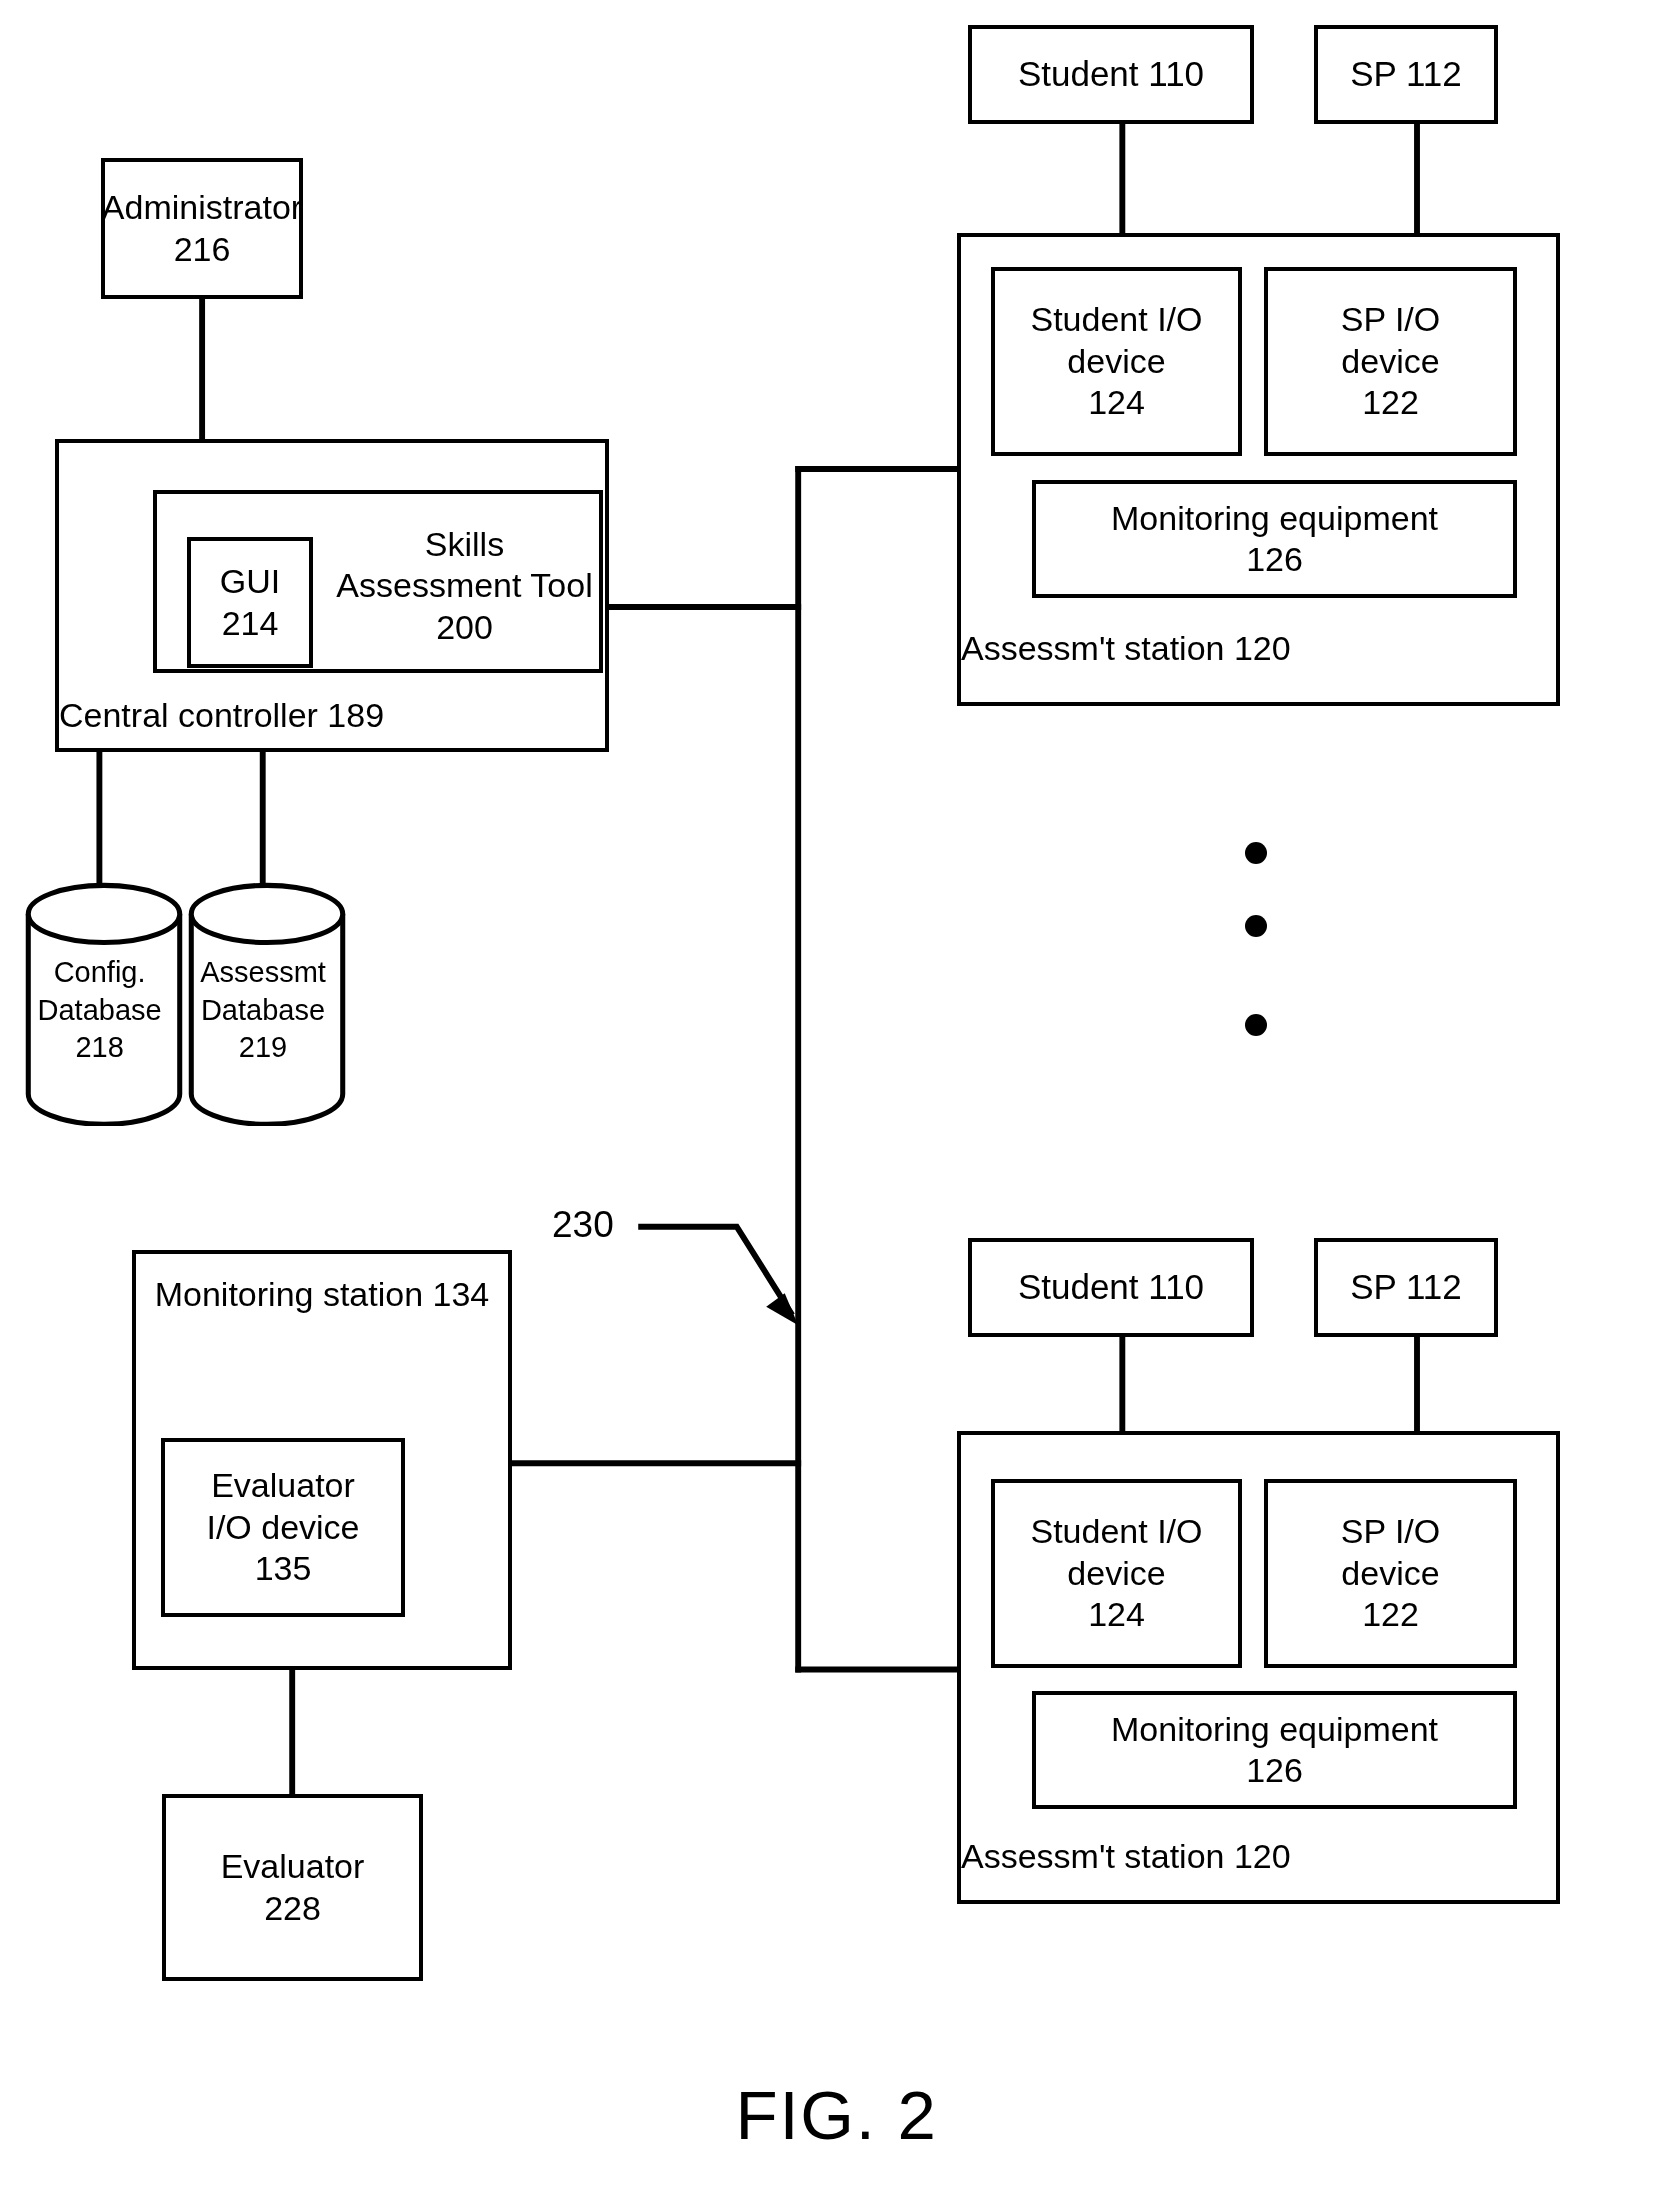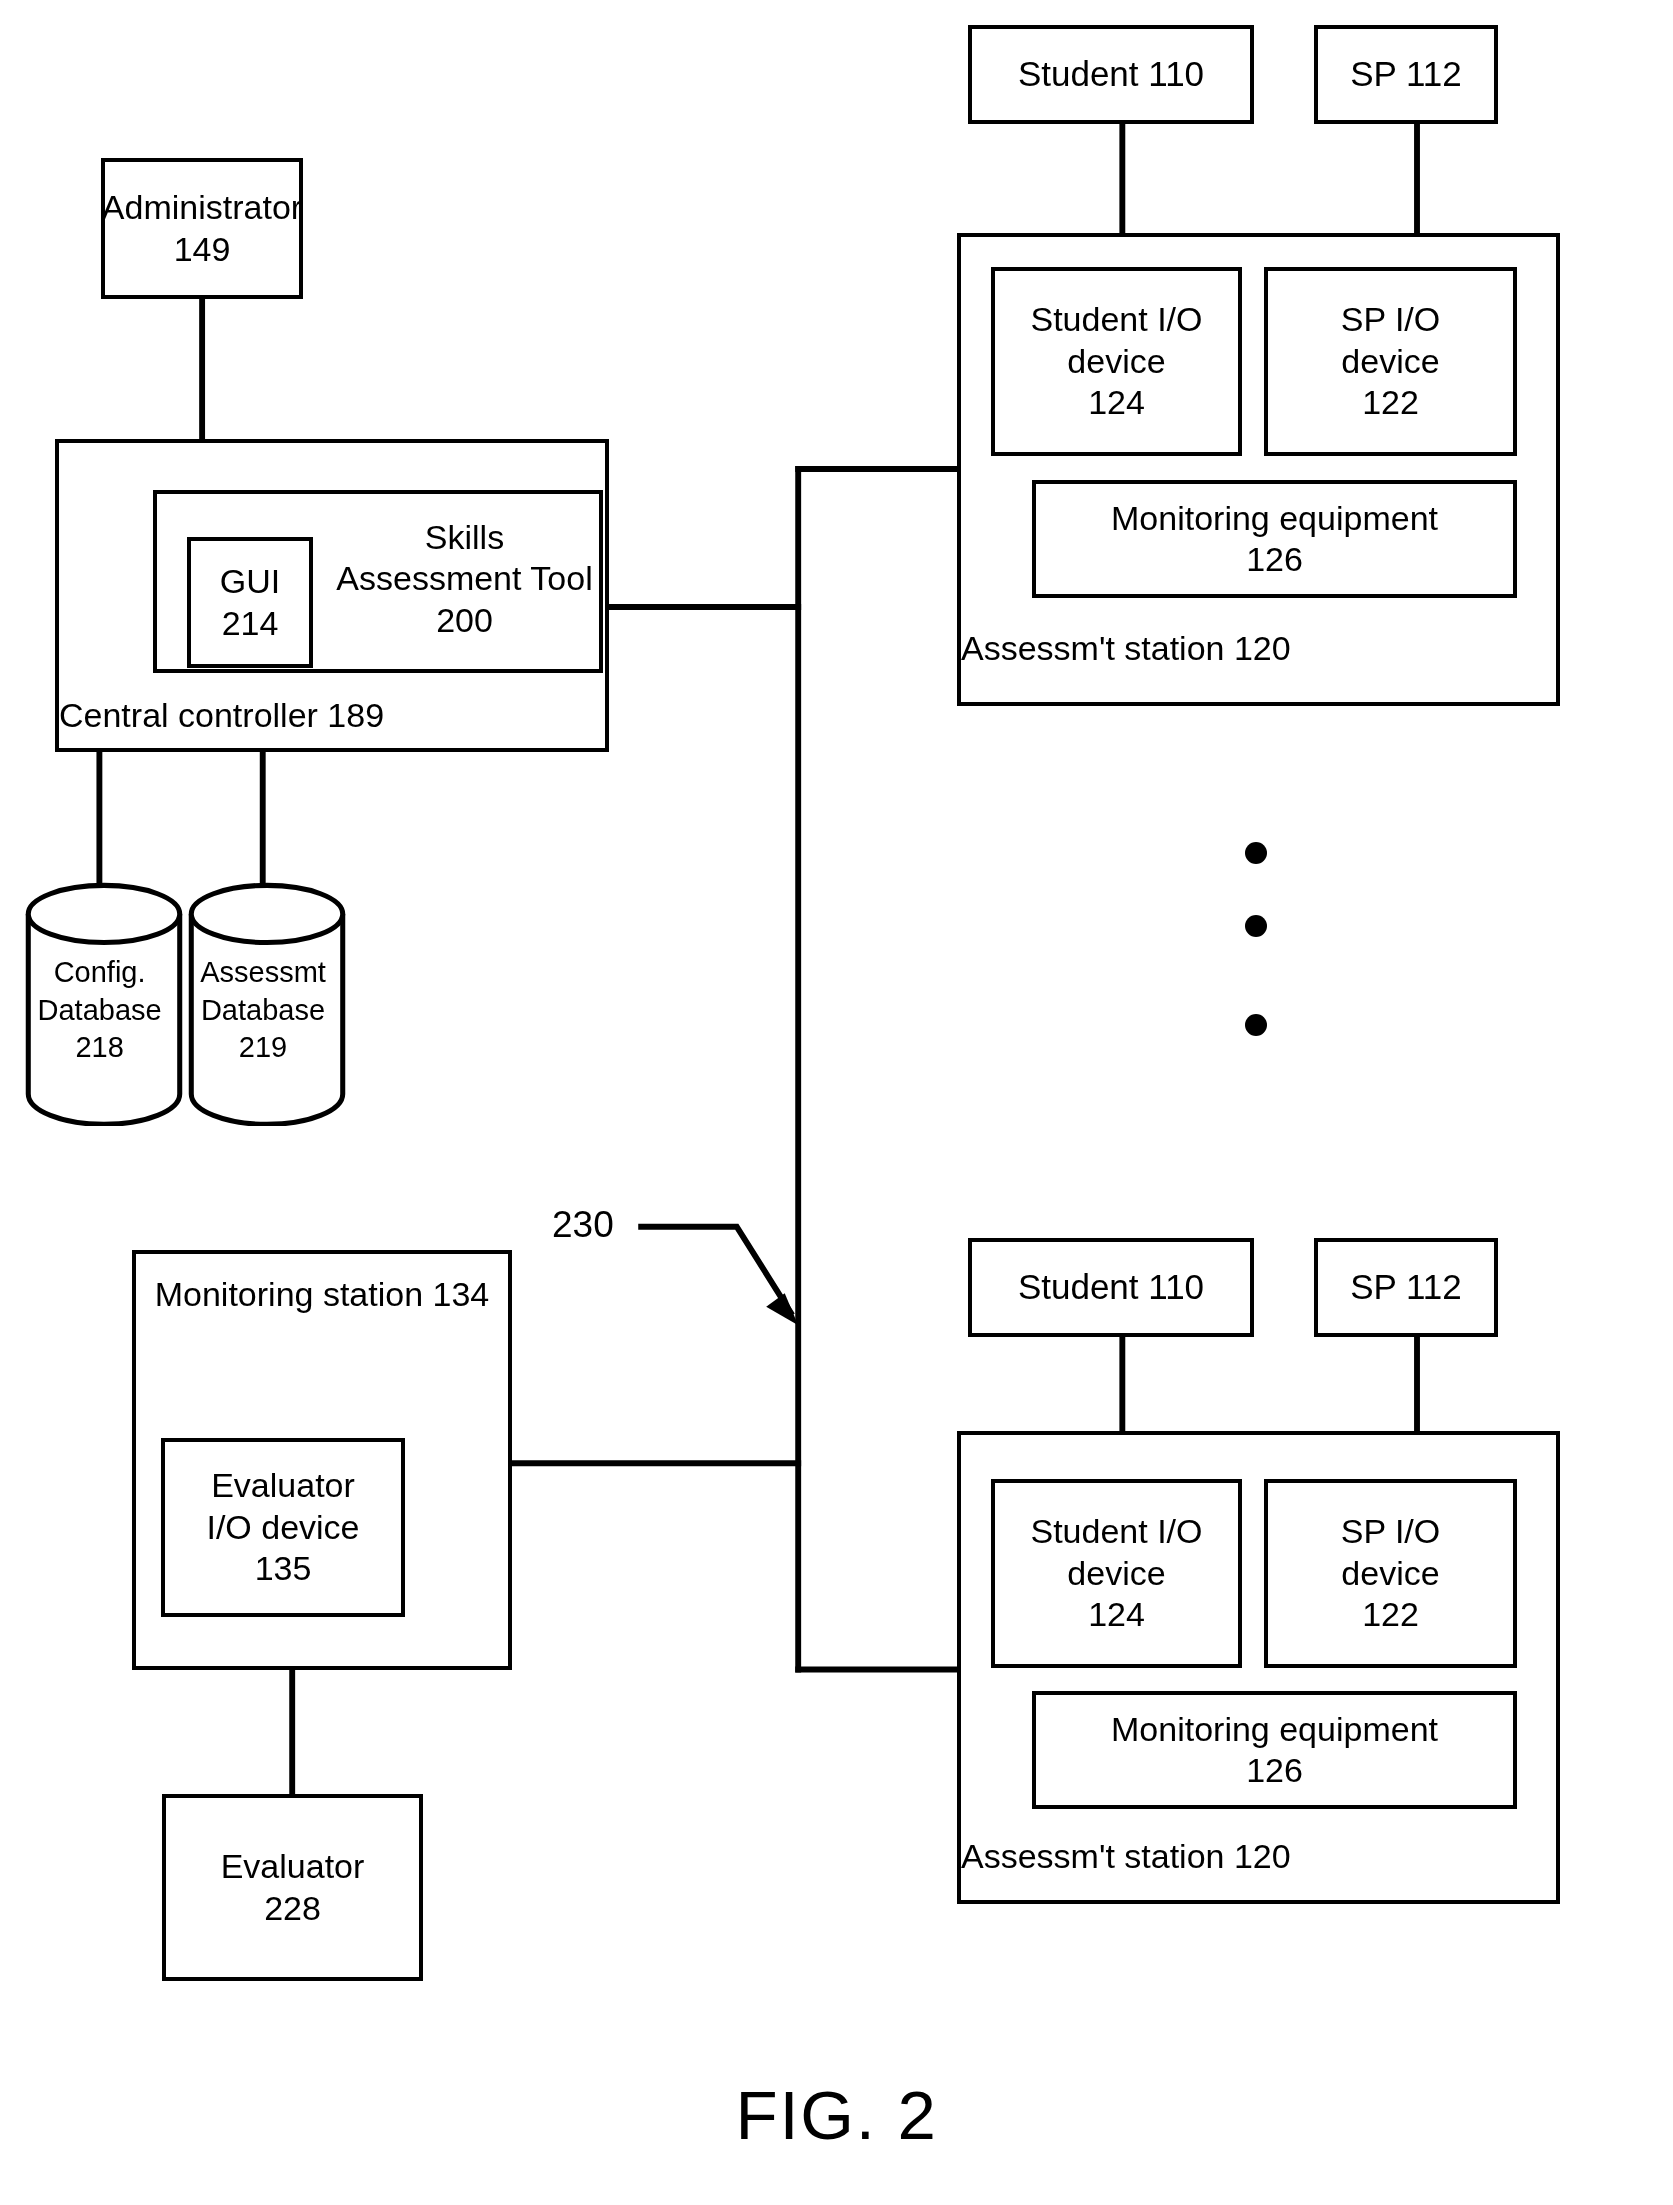--- a/index.html
+++ b/index.html
@@ -130,32 +130,32 @@
     </g>
 
     <g stroke="#000000" stroke-width="7" fill="none">
       <path d="M 758 1457 L 875 1457 L 941 1562"></path>
     </g>
     <polygon points="948,1574 910,1552 932,1536" fill="#000000"></polygon>
   </svg>
 
   <div class="box" style="left:101px; top:158px; width:202px; height:141px;">
     <span class="ln">Administrator</span>
-    <span class="ln">149</span>
+    <span class="ln">216</span>
   </div>
 
   <div class="station" style="left:55px; top:439px; width:554px; height:313px;">
 
     <div class="station" style="left:94px; top:47px; width:450px; height:183px; background:#ffffff;">
 
       <div class="box" style="left:30px; top:43px; width:126px; height:131px; border-width:4.2px;">
         <span class="ln">GUI</span>
         <span class="ln">214</span>
       </div>
-      <div class="plain" style="left:173px; top:23px; width:269px; font-size:34px;">
+      <div class="plain" style="left:173px; top:30px; width:269px; font-size:34px;">
         <span class="ln">Skills</span>
         <span class="ln">Assessment</span>
         <span class="ln">Tool 200</span>
       </div>
     </div>
     <div class="station-label" style="top:253px;">Central controller 189</div>
   </div>
 
   <div class="cyl-wrap" style="left:23.6px; top:882px; width:152px; height:0;">
     <svg width="160" height="244" viewBox="0 0 190 290" xmlns="http://www.w3.org/2000/svg" style="position:absolute; left:0; top:0;">

